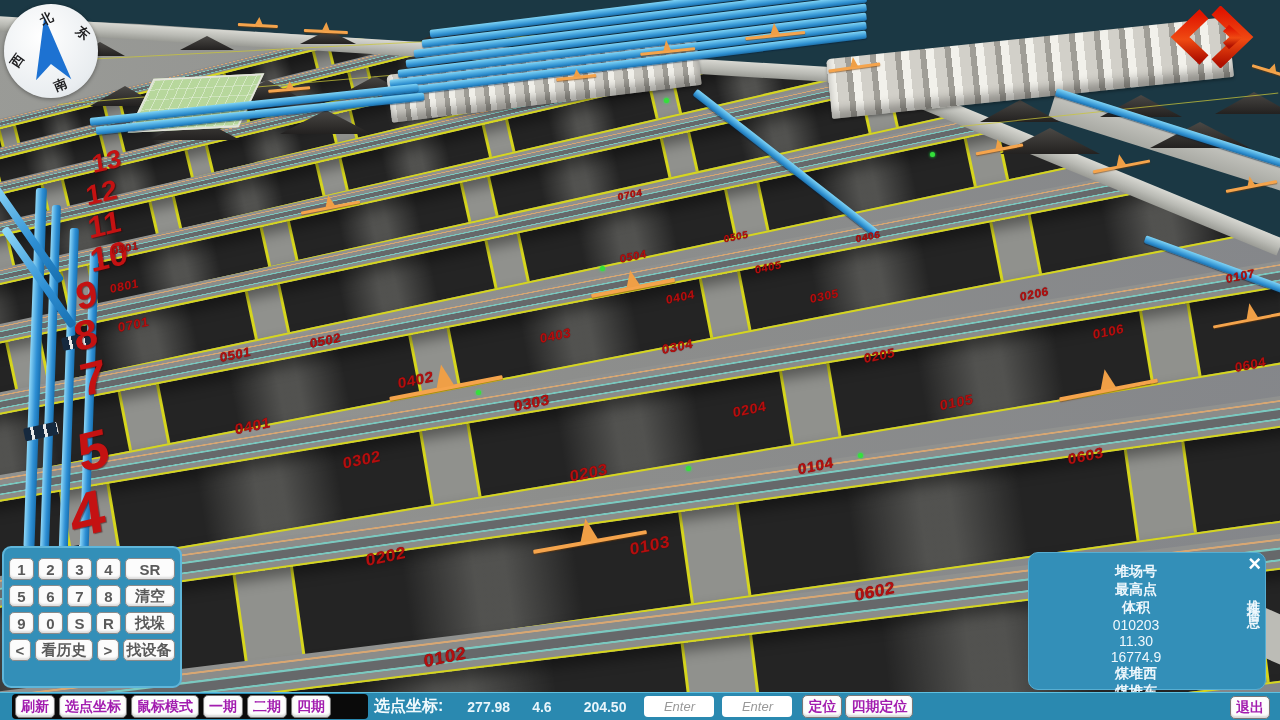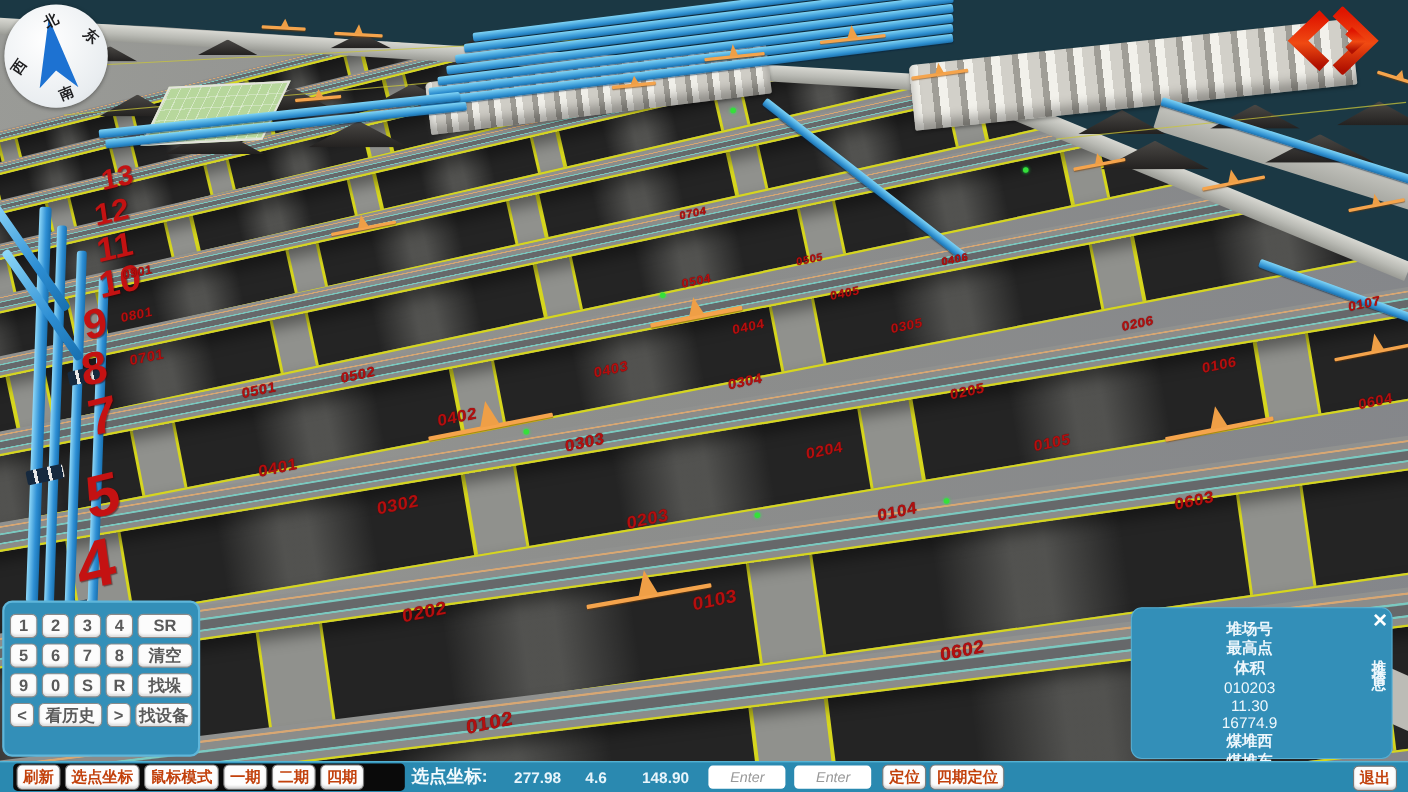--- a/index.html
+++ b/index.html
@@ -88,21 +88,21 @@
   .info .vl{font-size:14px;text-align:center;}
   .info .side{position:absolute;right:3px;top:36px;writing-mode:vertical-rl;font-size:13px;
         font-weight:bold;letter-spacing:5px;}
 
   
   .toolbar{position:absolute;z-index:14;left:0;bottom:0;width:1280px;height:27px;background:#2a89b0;
            border-top:1px solid #5fc0e0;display:flex;align-items:center;}
   .tb-black{position:absolute;left:12px;top:1px;height:25px;width:356px;background:#0a0a0a;
             border-radius:4px;display:flex;align-items:center;gap:4px;padding:0 3px;box-sizing:border-box;}
   .tbtn{display:inline-flex;align-items:center;justify-content:center;background:#fdfdfd;border:1px solid #777;
-        border-radius:5px;color:#c2410c;font-weight:bold;font-size:14px;height:21px;padding:0 5px;
+        border-radius:5px;color:#a21caf;font-weight:bold;font-size:14px;height:21px;padding:0 5px;
         box-shadow:inset 0 -2px 2px rgba(0,0,0,.15);cursor:pointer;white-space:nowrap;}
   .tb-mid{position:absolute;left:374px;top:0;height:27px;display:flex;align-items:center;color:#f2fafd;}
   .tb-label{font-size:16px;font-weight:bold;}
   .tb-num{font-size:14px;font-weight:bold;color:#e8f5fb;}
   .tb-enter{width:66px;height:19px;border:none;border-radius:4px;background:#fff;text-align:center;
         font-style:italic;font-size:13px;color:#555;font-family:"Liberation Sans",sans-serif;}
   .tb-enter::placeholder{color:#999;font-style:italic;}
   .tb-exit{position:absolute;right:10px;top:3px;}
 </style>
 </head>
@@ -396,21 +396,21 @@
       <span class="tbtn">选点坐标</span>
       <span class="tbtn">鼠标模式</span>
       <span class="tbtn">一期</span>
       <span class="tbtn">二期</span>
       <span class="tbtn">四期</span>
     </div>
     <div class="tb-mid">
       <span class="tb-label">选点坐标:</span>
       <span class="tb-num" style="margin-left:24px;">277.98</span>
       <span class="tb-num" style="margin-left:22px;">4.6</span>
-      <span class="tb-num" style="margin-left:32px;">148.90</span>
+      <span class="tb-num" style="margin-left:32px;">204.50</span>
       <input class="tb-enter" style="margin-left: 18px;" placeholder="Enter">
       <input class="tb-enter" style="margin-left: 8px;" placeholder="Enter">
       <span class="tbtn" style="margin-left:10px;">定位</span>
       <span class="tbtn" style="margin-left:3px;">四期定位</span>
     </div>
     <span class="tbtn tb-exit">退出</span>
   </div>
 </div>
 
 </body></html>

